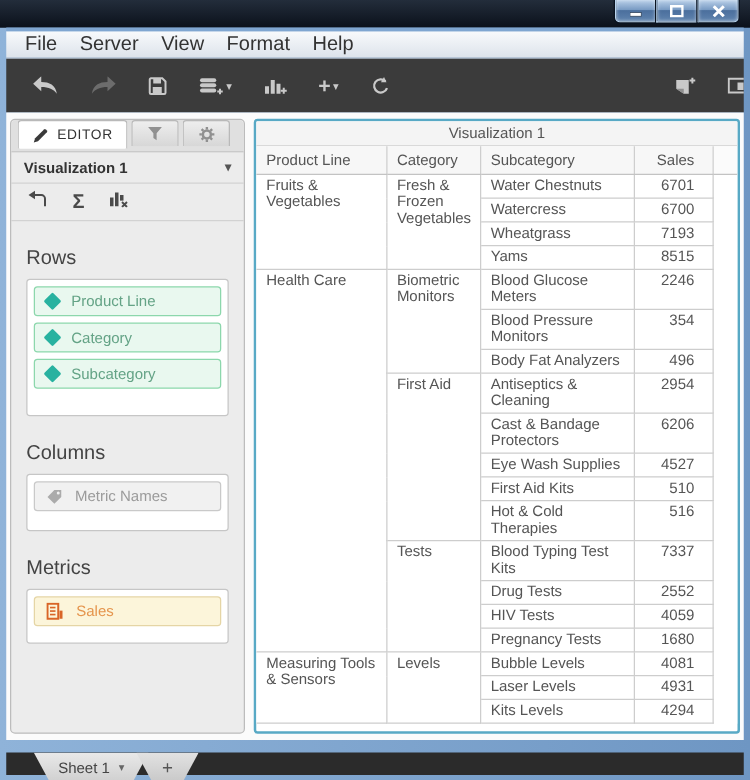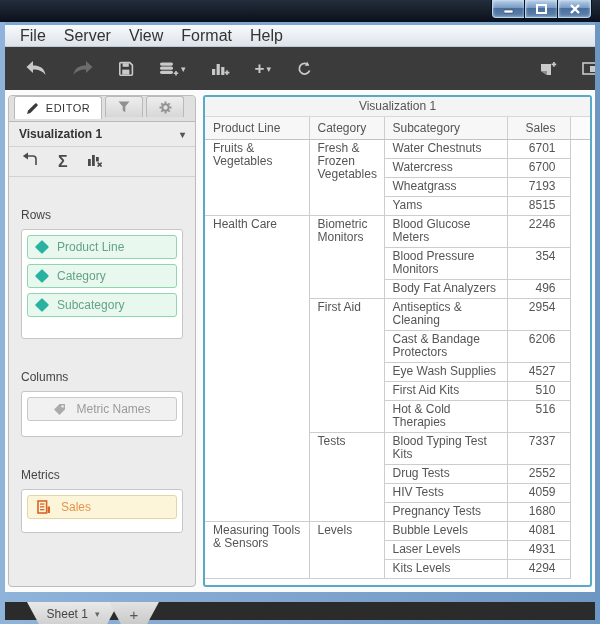--- a/index.html
+++ b/index.html
@@ -79,35 +79,35 @@
     height:25px; display:flex; align-items:center; padding:0 10px;
     font-size:12px; font-weight:bold; color:#333;
     border-bottom:1px solid #d2d2d2;
   }
   .viz-selector .caret2 { margin-left:auto; color:#555; font-size:10px; }
   .panel-icon-row {
     height:30px; display:flex; align-items:center; gap:19px; padding:0 13px;
     border-bottom:1px solid #d2d2d2;
   }
   .sigma { font-size:16px; font-weight:bold; color:#4a4a4a; }
-  .section-label { font-size:12px; color:#444; margin:31px 12px 7px; }
+  .section-label { font-size:16px; color:#444; margin:21px 12px 7px; }
   .zone-box {
     margin:0 12px; background:#fff; border:1px solid #c6c6c6;
     border-radius:3px; padding:5px;
   }
   .rows-box { height:110px; }
   .cols-box { height:46px; }
   .metrics-box { height:44px; }
   .pill {
     height:24px; border-radius:3px; display:flex; align-items:center;
     gap:10px; padding:0 9px; font-size:12px; margin-bottom:5px;
   }
   .pill-attr { background:#e9f8ef; border:1px solid #8cd7ac; color:#64a386; }
   .diamond { width:10px; height:10px; background:#28b2a0; transform:rotate(45deg); border-radius:1px; flex:none; }
-  .pill-gray { background:#f1f1f1; border:1px solid #c9c9c9; color:#9b9b9b;justify-content:center; }
+  .pill-gray { background:#f1f1f1; border:1px solid #c9c9c9; color:#9b9b9b; }
   .pill-metric { background:#fcf5da; border:1px solid #e5d5a5; color:#e5954d; }
   
   .viz-container {
     position:absolute; left:198px; top:5px; width:389px; height:492px;
     border:2px solid #58a9c5; border-radius:3px; background:#fff; overflow:hidden;
   }
   .viz-title {
     height:20px; line-height:19px; background:#f4f4f4;
     border-bottom:1px solid #d9d9d9; text-align:center;
     font-size:12px; color:#555;

